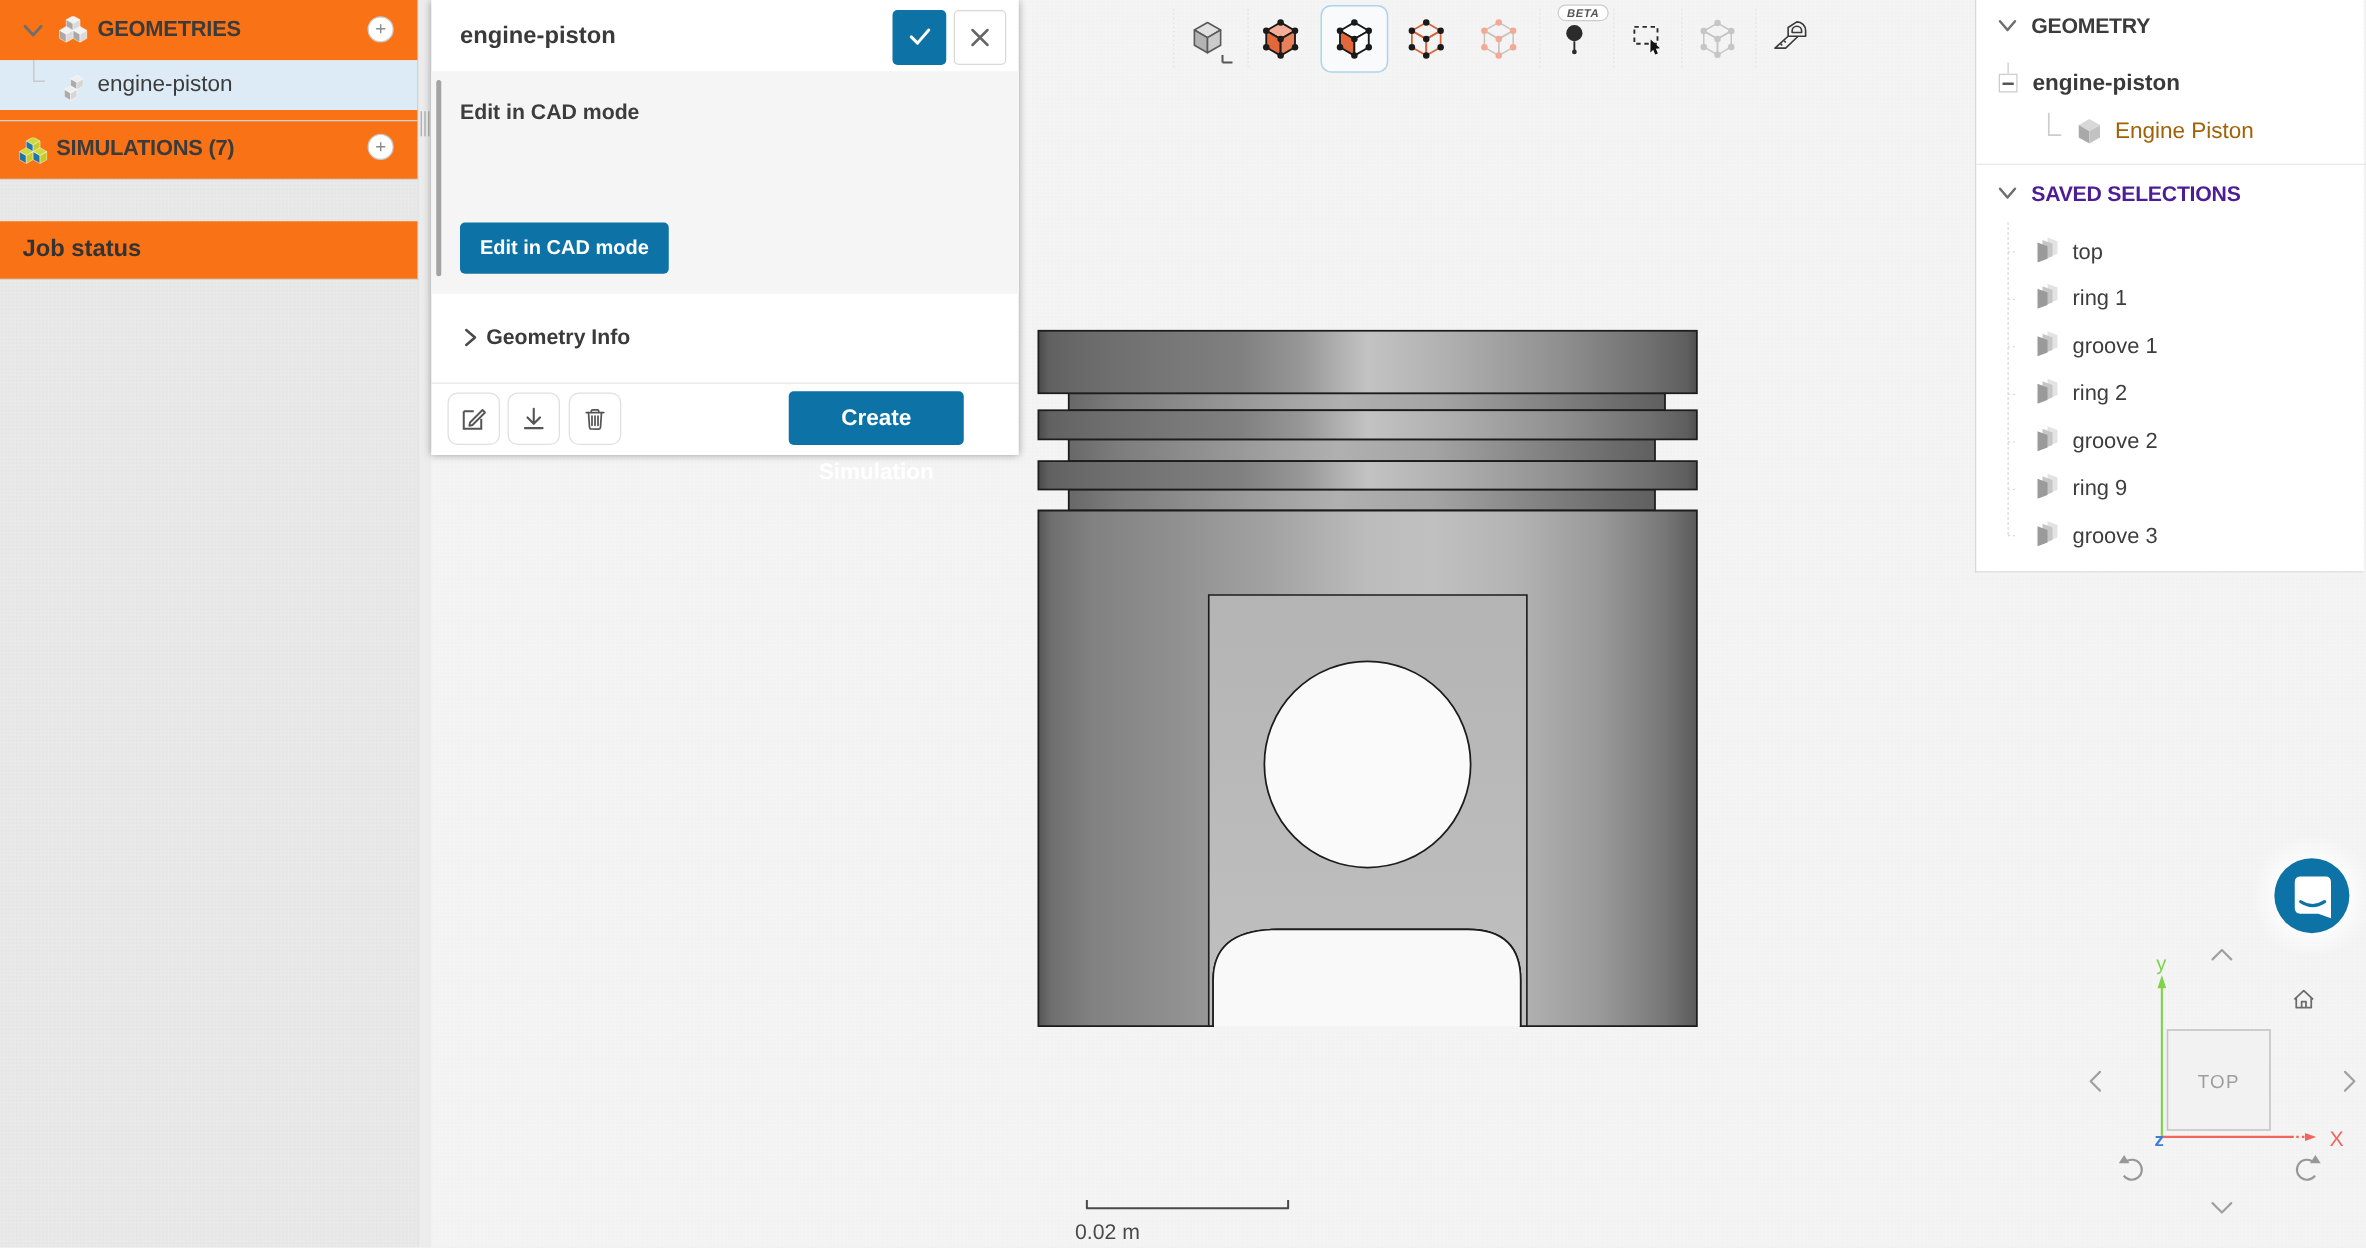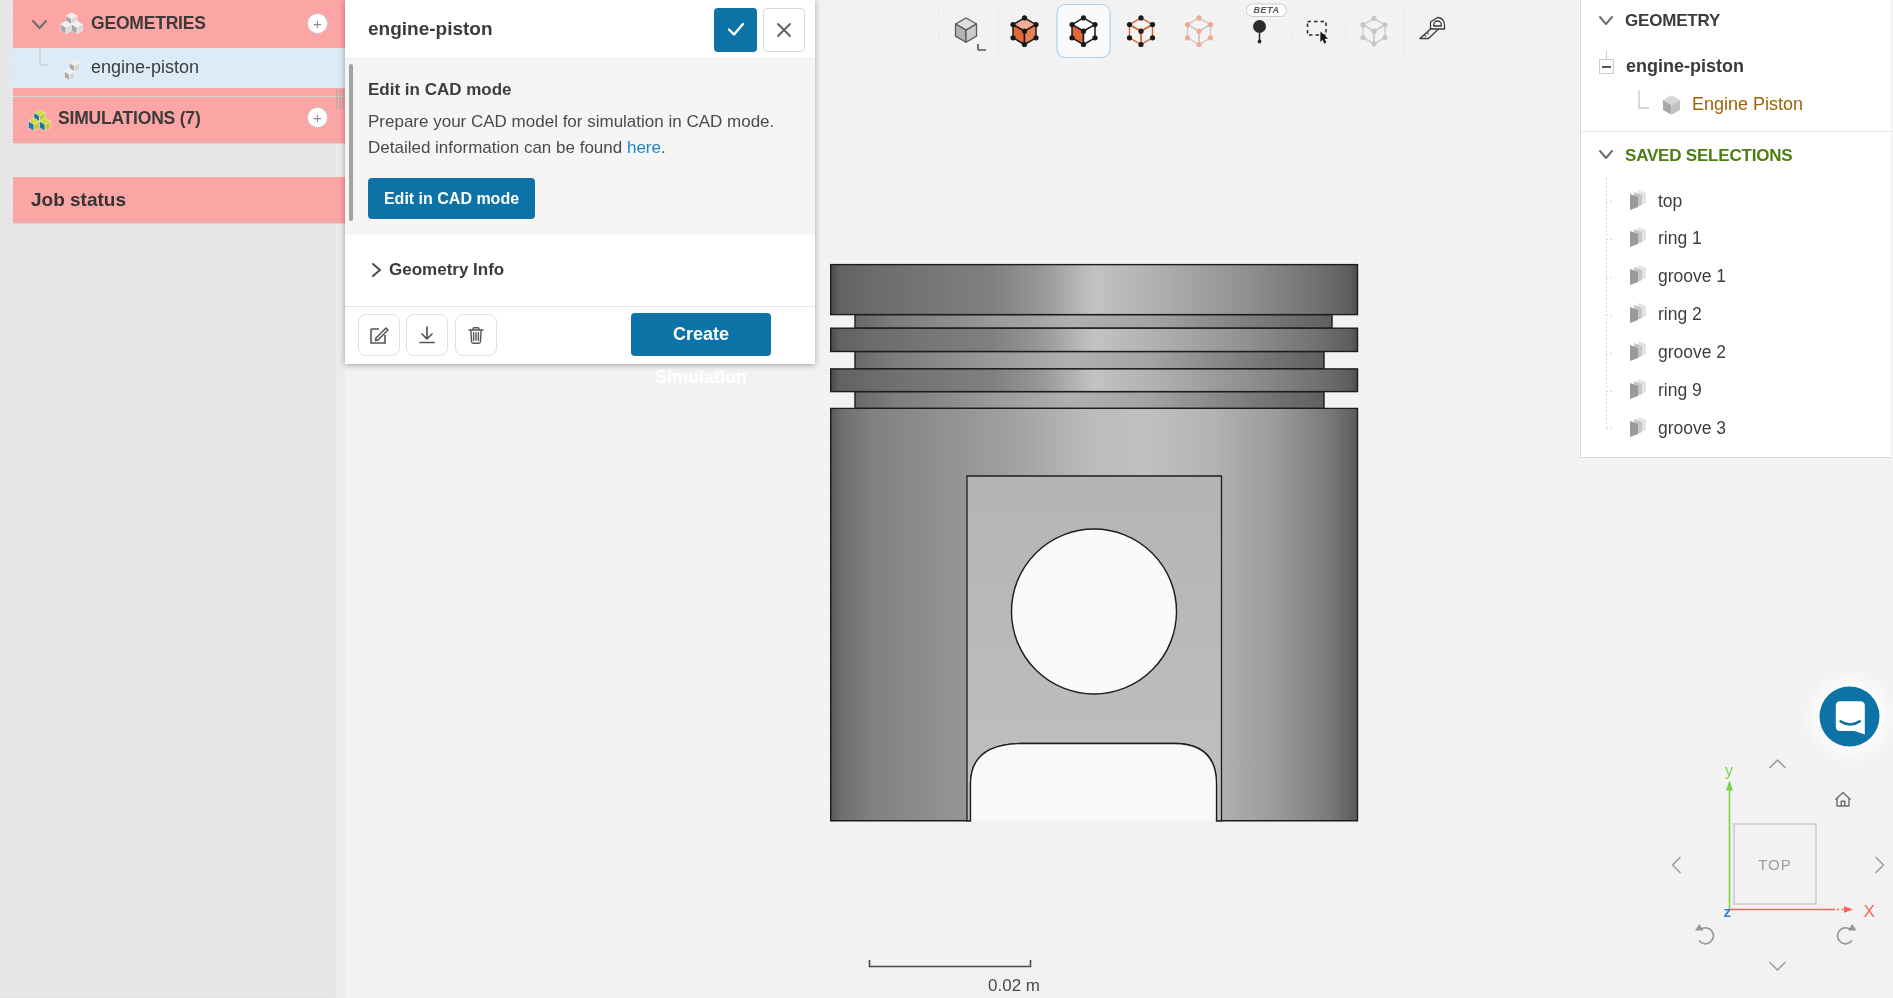--- a/index.html
+++ b/index.html
@@ -23,21 +23,21 @@
   left:0; top:0; width:334px; height:998px;
   background-color:#e9e9e9;
   background-image: radial-gradient(rgba(0,0,0,0.018) 1px, transparent 1.1px);
   background-size:3px 3px;
 }
 #resizer {
   left:334px; top:0; width:11px; height:998px;
   background:#ececec;
   border-left:1px solid #e0e0e0;
 }
-.panel { background:#fca5a5; border-bottom:1px solid #d4d4d4; position:absolute; left:13px; width:334px; }
+.panel { background:#f97316; border-bottom:1px solid #d4d4d4; position:absolute; left:0; width:334px; }
 #panelTree { top:0; height:97px; }
 #panelSim  { top:97px; height:47px; }
 #panelJob  { top:151px; height:47px;margin-top:26px; }
 .selrow { position:absolute; left:0; top:48px; width:334px; height:40px; background:#dcebf5; border-top:1px solid #e3e3e3;}
 .hdrtxt { font-weight:bold; font-size:17.5px; color:#3b3b3b; letter-spacing:-0.2px; }
 .pluscirc {
   position:absolute; width:21px; height:21px; border:1px solid #c9c9c9; border-radius:50%;
   color:#8a8a8a; font-size:15px; line-height:19px; text-align:center; background:#fff;
 }
 
@@ -134,21 +134,20 @@
       </svg>
   </div>
   <div class="abs" style="left:418px;top:8px;width:42px;height:44px;border:1px solid #d8d8d8;border-radius:4px;background:#fff;">
     <svg width="18" height="18" viewBox="0 0 18 18" style="margin:12px 0 0 11px">
         <path d="M3 3 L15 15 M15 3 L3 15" stroke="#666" stroke-width="2" stroke-linecap="round"></path>
       </svg>
   </div>
   <div class="greysec"></div>
   <div class="accent"></div>
   <div class="abs" style="left:23px;top:80px;font-size:17px;font-weight:bold;color:#3d3d3d;">Edit in CAD mode</div>
-  <div class="abs" style="left:23px;top:109px;font-size:17px;color:#4a4a4a;line-height:26px;width:440px;">Prepare your CAD model for simulation in CAD mode. Detailed information can be found <span style="color:#1d86c8">here</span>.</div>
   <div class="btnblue" style="left:23px;top:178px;width:167px;height:41px;font-size:16px;line-height:41px;">Edit in CAD mode</div>
   <svg class="abs" style="left:25px;top:262px" width="12" height="16" viewBox="0 0 12 16">
       <path d="M3 2 L10 8 L3 14" fill="none" stroke="#4a4a4a" stroke-width="2" stroke-linecap="round" stroke-linejoin="round"></path>
     </svg>
   <div class="abs" style="left:44px;top:260px;font-size:17px;font-weight:bold;color:#3a3a3a;">Geometry Info</div>
   <div class="abs" style="left:0;top:306px;width:470px;height:1px;background:#e5e5e5;"></div>
   <div class="iconbtn" style="left:13px;top:314px;" id="btnEdit">
     <svg width="20" height="20" viewBox="0 0 20 20" style="margin:10px 0 0 10px">
         <path d="M2 4 H10 M2 4 V18 H16 V10" fill="none" stroke="#555" stroke-width="1.6"></path>
         <path d="M7 13 L17 3 L19 5 L9 15 L6.5 15.6 Z" fill="none" stroke="#555" stroke-width="1.5" stroke-linejoin="round"></path>
@@ -295,21 +294,21 @@
     <path d="M830.7 408.4 H1357.5 V820.8 H1216.5 V783.9 Q1216.5 743.5 1174 743.5 H1022 Q970.5 743.5 970.5 783.9 V820.8 H830.7 Z" fill="url(#gSkirt)" stroke="#1c1c1c" stroke-width="1.4"></path>
     <path d="M967 476 H1221.5 V820.8 H1216.5 V783.9 Q1216.5 743.5 1174 743.5 H1022 Q970.5 743.5 970.5 783.9 V820.8 H967 Z" fill="url(#gPanel)" stroke="#1c1c1c" stroke-width="1.3"></path>
     <path d="M970.5 820.8 V783.9 Q970.5 743.5 1022 743.5 H1174 Q1216.5 743.5 1216.5 783.9 V820.8 Z" fill="#f9f9f9" stroke="none"></path>
     <path d="M970.5 820.8 V783.9 Q970.5 743.5 1022 743.5 H1174 Q1216.5 743.5 1216.5 783.9 V820.8" fill="none" stroke="#1c1c1c" stroke-width="1.3"></path>
     <circle cx="1094" cy="611.5" r="82.5" fill="#fafafa" stroke="#1c1c1c" stroke-width="1.4"></circle>
   </svg>
 
 <svg class="abs" style="left:860px;top:953px" width="180" height="20" viewBox="0 0 180 20">
   <path d="M9.5 7 V14 M170.5 7 V14 M9 13.5 H171" stroke="#4a4a4a" stroke-width="1.6" fill="none"></path>
 </svg>
-<div class="abs" style="left:860px;top:976px;width:180px;text-align:right;font-size:17px;color:#4a4a4a;">0.02&nbsp;m</div>
+<div class="abs" style="left:860px;top:976px;width:180px;text-align:left;font-size:17px;color:#4a4a4a;">0.02&nbsp;m</div>
 
 <div id="rightpanel" class="abs">
   <svg class="abs" style="left:17px;top:14px" width="16" height="13" viewBox="0 0 16 13">
       <path d="M2 3 L8 10 L14 3" fill="none" stroke="#6e6e6e" stroke-width="2" stroke-linecap="round" stroke-linejoin="round"></path>
     </svg>
   <div class="abs hdrtxt" style="left:44px;top:11px;font-size:17px;">GEOMETRY</div>
   <div class="abs" style="left:25px;top:50px;width:1px;height:9px;background:#ccc;"></div>
   <div class="abs" style="left:18px;top:59px;width:15px;height:15px;border:1px solid #ccc;background:#fff;">
     <div style="width:9px;height:2px;background:#555;margin:6px 0 0 2px;"></div>
   </div>
@@ -320,21 +319,21 @@
   <svg class="abs" style="left:81px;top:94px" width="19" height="22" viewBox="0 0 19 22" id="solidCube">
       <polygon points="9.5,1.1400000000000006 1,6.07 9.5,11 18,6.07" fill="#d8d8d8"></polygon>
       <polygon points="1,6.07 9.5,11 9.5,20.86 1,15.93" fill="#a9a9a9"></polygon>
       <polygon points="9.5,11 18,6.07 18,15.93 9.5,20.86" fill="#c2c2c2"></polygon>
     </svg>
   <div class="abs rtxt" style="left:111px;top:94px;">Engine Piston</div>
   <div class="abs" style="left:0;top:131px;width:313px;height:1px;background:#e8e8e8;"></div>
   <svg class="abs" style="left:17px;top:148px" width="16" height="13" viewBox="0 0 16 13">
       <path d="M2 3 L8 10 L14 3" fill="none" stroke="#6e6e6e" stroke-width="2" stroke-linecap="round" stroke-linejoin="round"></path>
     </svg>
-  <div class="abs hdrtxt" style="left:44px;top:146px;font-size:17px;color:#4d7c0f;">SAVED SELECTIONS</div>
+  <div class="abs hdrtxt" style="left:44px;top:146px;font-size:17px;color:#4c1d95;">SAVED SELECTIONS</div>
   <div id="savedItems">
       <div class="abs" style="left:25px;top:178px;width:1px;height:251px;background:repeating-linear-gradient(#d9d9d9 0 2px, transparent 2px 4px);"></div>
       <div class="abs" style="left:25px;top:201px;width:8px;height:1px;background:repeating-linear-gradient(90deg,#d9d9d9 0 2px, transparent 2px 4px);"></div>
       <svg class="abs" style="left:47px;top:188.5px" width="21" height="21" viewBox="0 0 21 21">
     <polygon points="10,1 18,4 18,14 10,17" fill="#e3e3e3"></polygon>
     <polygon points="6,3 14,6 14,16 6,19" fill="#c6c6c6"></polygon>
     <polygon points="2,5 10,8 10,18 2,21" fill="#9a9a9a"></polygon>
   </svg>
       <div class="abs" style="left:77px;top:189.5px;font-size:17.5px;line-height:23px;color:#3d3d3d;">top</div>
       <div class="abs" style="left:25px;top:238.9px;width:8px;height:1px;background:repeating-linear-gradient(90deg,#d9d9d9 0 2px, transparent 2px 4px);"></div>

